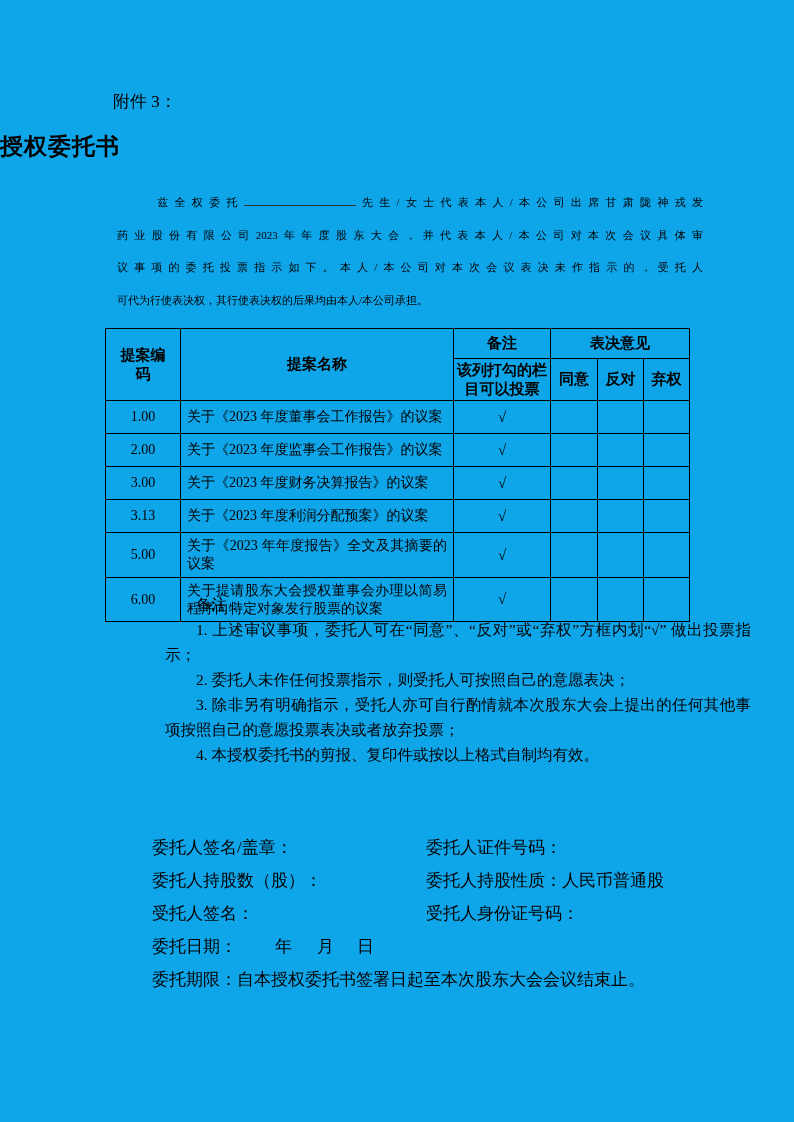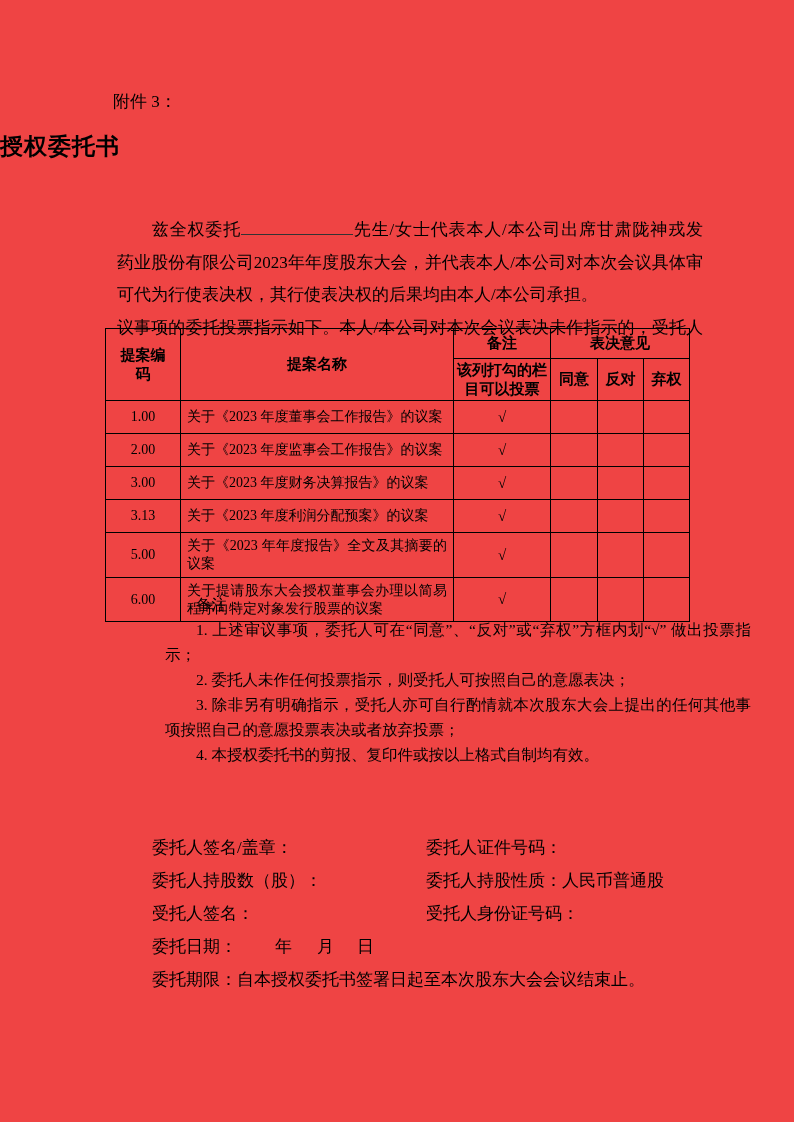--- a/index.html
+++ b/index.html
@@ -4,35 +4,35 @@
 <style>
   html, body { margin: 0; padding: 0; }
   body {
     width: 794px; height: 1122px;
     background: #ffffff;
     color: #000000;
     font-family: "Liberation Serif", "DejaVu Serif", serif;
     position: relative;
     overflow: hidden;
   }
-  .page { position: absolute; inset: 0; background: #ef4444; }
+  .page { position: absolute; inset: 0; background: #0ea5e9; }
 
   .attachment-label {
     position: absolute; left: 113px; top: 90px;
     font-size: 17px;
   }
   .doc-title {
     position: absolute; left: 0; top: 131px; width: 794px;
     text-align: left;
     font-size: 23px; font-weight: bold; letter-spacing: 1px;
   }
 
   .intro {
-    position: absolute; left: 117px; top: 214px; width: 586px;
-    font-size: 17px; line-height: 32.5px;
+    position: absolute; left: 117px; top: 186px; width: 586px;
+    font-size: 11px; line-height: 32.5px;
   }
   .intro-line { text-align: justify; }
   .intro-line.fill { text-align-last: justify; }
   .indent-spacer { display: inline-block; width: 34px; }
   .blank-line {
     display: inline-block; width: 112px; height: 2px;
     border-bottom: 1px solid #333333;
   }
 
   table.proposal-table {
@@ -93,22 +93,22 @@
 
 <div class="page">
 
   <div class="attachment-label">附件 3：</div>
 
   <div class="doc-title">授权委托书</div>
 
   <div class="intro">
     <div class="intro-line fill"><span class="indent-spacer"></span><span>兹全权委托</span><span class="blank-line"></span><span>先生/女士代表本人/本公司出席甘肃陇神戎发</span></div>
     <div class="intro-line fill">药业股份有限公司2023年年度股东大会，并代表本人/本公司对本次会议具体审</div>
+    <div class="intro-line fill">议事项的委托投票指示如下。本人/本公司对本次会议表决未作指示的，受托人</div>
     <div class="intro-line">可代为行使表决权，其行使表决权的后果均由本人/本公司承担。</div>
-    <div class="intro-line fill">议事项的委托投票指示如下。本人/本公司对本次会议表决未作指示的，受托人</div>
   </div>
 
   <table class="proposal-table">
     <colgroup>
       <col class="c1">
         <col class="c2">
         <col class="c3">
       <col class="c4">
         <col class="c5">
         <col class="c6">

